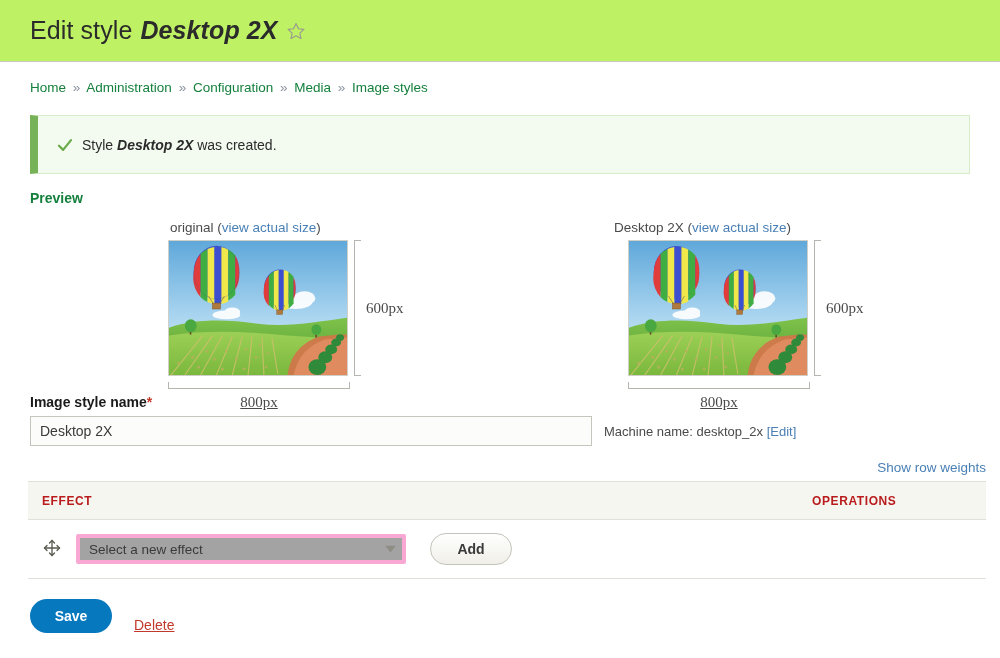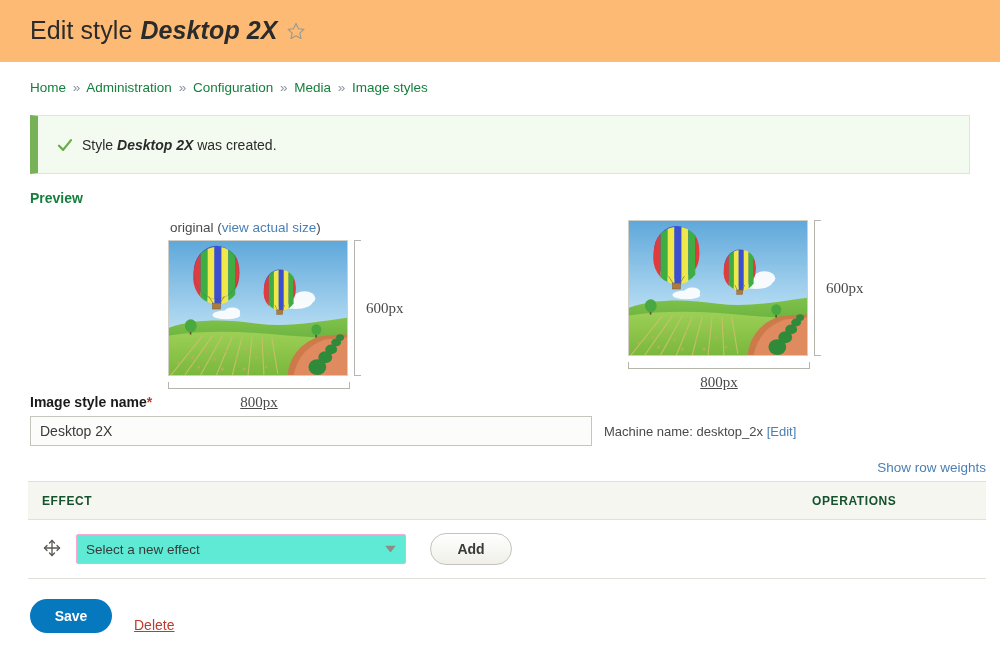--- a/index.html
+++ b/index.html
@@ -10,21 +10,21 @@
     font-family: "Liberation Sans", sans-serif;
     font-size: 13px;
     color: #2b2b2b;
     overflow: hidden;
     position: relative;
   }
 
   
   .page-header {
     height: 62px;
-    background: #fdba74;
+    background: #bef264;
     border-bottom: 1px solid #c9c9c0;
     display: flex;
     align-items: center;
     padding: 0 0 0 30px;
   }
   .page-title {
     font-size: 25px;
     font-weight: normal;
     color: #2b2b2b;
     letter-spacing: 0.1px;
@@ -211,21 +211,21 @@
     background: #f6f6f1;
     height: 38px;
     align-items: center;
     border-bottom: 1px solid #e0e0d8;
   }
   .th {
     font-family: "Liberation Sans", sans-serif;
     font-size: 12px;
     font-weight: bold;
     letter-spacing: 0.6px;
-    color: #14532d;
+    color: #b91c1c;
     text-transform: uppercase;
   }
   .th.effect { flex: 1; padding-left: 14px; }
   .th.operations { width: 174px; }
 
   .table-row {
     display: flex;
     align-items: center;
     height: 58px;
     background: #ffffff;
@@ -237,23 +237,23 @@
     line-height: 0;
     cursor: move;
     flex: 0 0 auto;
   }
   .select-wrap {
     position: relative;
     width: 330px; height: 30px;
   }
   .select-box {
     width: 100%; height: 100%;
-    border: 1px solid #f9a8d4;
+    border: 4px solid #f9a8d4;
     border-radius: 2px;
-    background: #5eead4;
+    background: #a3a3a3;
     display: flex;
     align-items: center;
     padding: 0 9px;
     font-size: 13.5px;
     color: #3a3a3a;
   }
   .select-arrow {
     position: absolute;
     right: 10px; top: 50%;
     transform: translateY(-50%);
@@ -450,20 +450,24 @@
         </g>
       </svg>
       <div class="ruler-v"></div>
       <div class="dim-v">600px</div>
     </div>
     <div class="ruler-h"></div>
     <div class="dim-h">800px</div>
   </div>
 
   <div class="preview-col derived">
+    <div class="preview-caption">
+      <span>Desktop 2X</span>
+      <span>(</span><a href="#">view actual size</a><span>)</span>
+    </div>
     <div class="img-wrap">
       <svg class="demo-img" viewBox="0 0 180 136" preserveAspectRatio="none">
         <rect x="0" y="0" width="180" height="136" fill="url(#sky)"></rect>
         <g fill="#ffffff" opacity="0.92">
           <ellipse cx="128" cy="62" rx="17" ry="7"></ellipse>
           <ellipse cx="137" cy="58" rx="11" ry="7"></ellipse>
           <ellipse cx="120" cy="59" rx="9" ry="6"></ellipse>
           <ellipse cx="58" cy="75" rx="14" ry="4.5"></ellipse>
           <ellipse cx="64" cy="72" rx="8" ry="4.5"></ellipse>
         </g>

